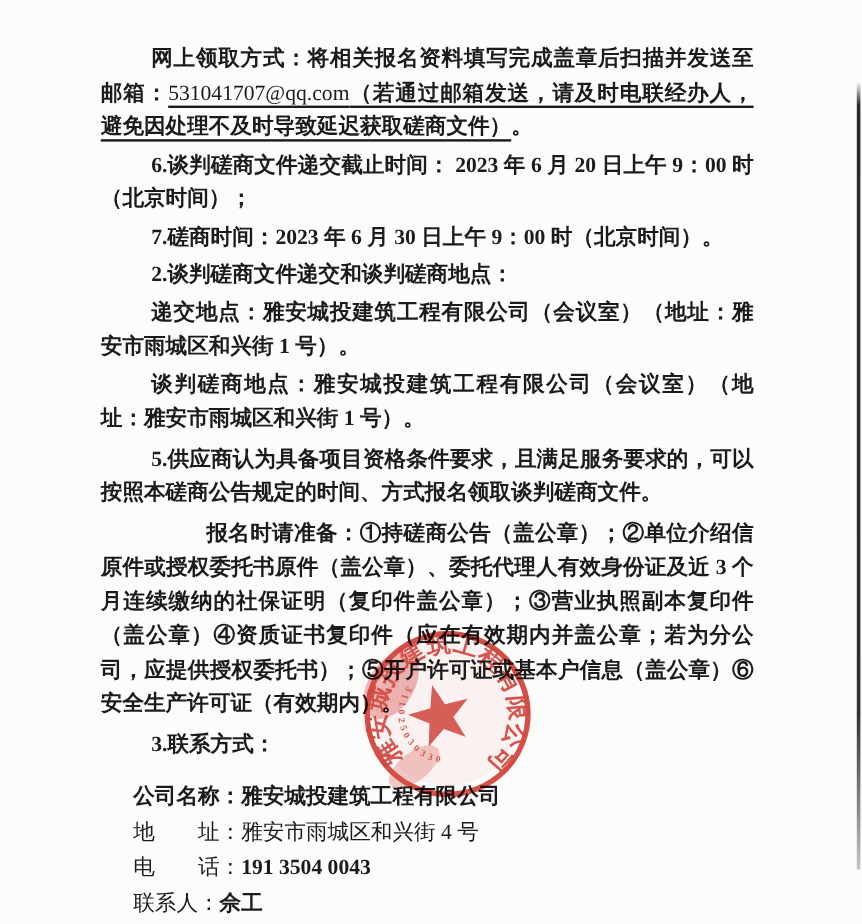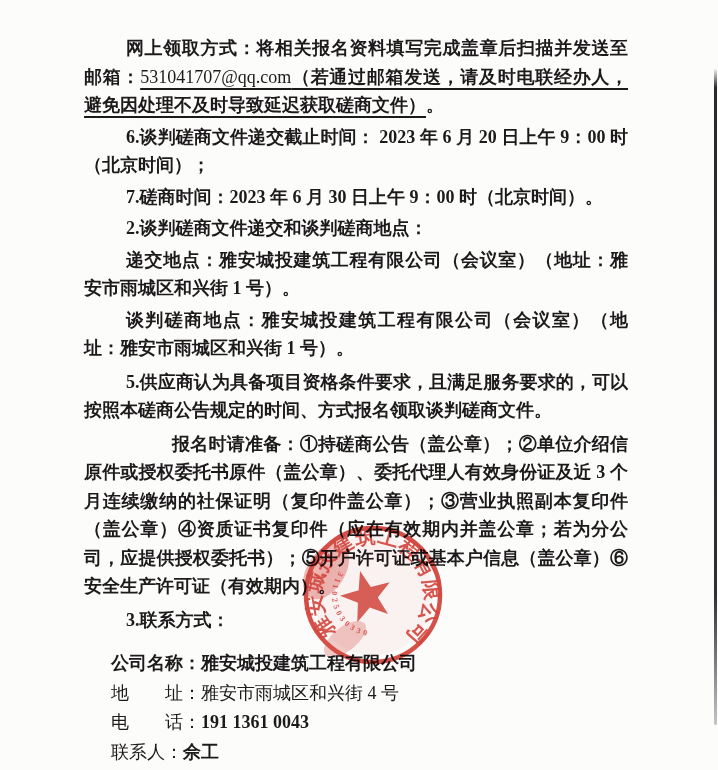--- a/index.html
+++ b/index.html
@@ -79,21 +79,21 @@
 
   <p class="para gap-top">5.供应商认为具备项目资格条件要求，且满足服务要求的，可以按照本磋商公告规定的时间、方式报名领取谈判磋商文件。</p>
 
   <p class="para deep-indent gap-top">报名时请准备：①持磋商公告（盖公章）；②单位介绍信原件或授权委托书原件（盖公章）、委托代理人有效身份证及近 3 个月连续缴纳的社保证明（复印件盖公章）；③营业执照副本复印件（盖公章）④资质证书复印件（应在有效期内并盖公章；若为分公司，应提供授权委托书）；⑤开户许可证或基本户信息（盖公章）⑥安全生产许可证（有效期内）。</p>
 
   <p class="para gap-top">3.联系方式：</p>
 
   <div class="contact">
     <p class="row"><span>公司名称：</span><span>雅安城投建筑工程有限公司</span></p>
     <p class="row"><span class="lbl-normal">地　　址：</span><span class="val-normal">雅安市雨城区和兴街 4 号</span></p>
-    <p class="row"><span class="lbl-normal">电　　话：</span><span>191 1361 0043</span></p>
+    <p class="row"><span class="lbl-normal">电　　话：</span><span>191 3504 0043</span></p>
     <p class="row"><span class="lbl-normal">联系人：</span><span>佘工</span></p>
   </div>
 
 </div>
 
 <svg class="seal" viewBox="-83 -83 166 166" aria-hidden="true">
   <defs>
     <path id="sealArcText" d="M -36.77 36.77 A 52 52 0 1 1 36.77 36.77" fill="none"></path>
     <path id="sealArcNum" d="M -33.6 -23.5 A 41 41 0 0 0 1.4 41" fill="none"></path>
   </defs>

